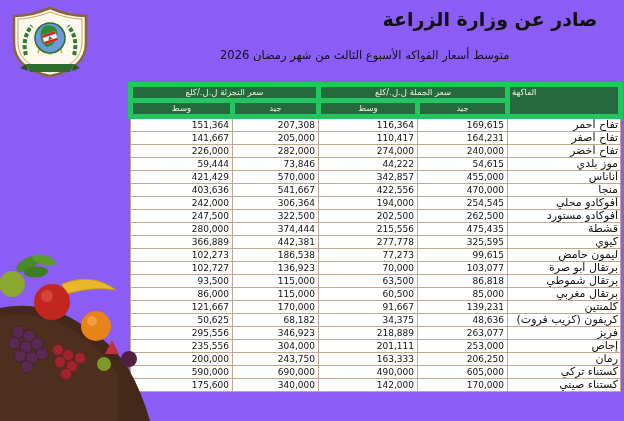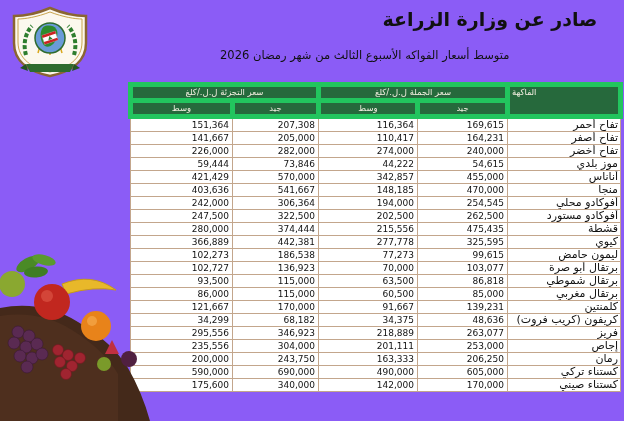--- a/index.html
+++ b/index.html
@@ -118,21 +118,21 @@
         <tr>
           <td class="fruit">أناناس</td>
           <td class="num">455,000</td>
           <td class="num">342,857</td>
           <td class="num">570,000</td>
           <td class="num">421,429</td>
         </tr>
         <tr>
           <td class="fruit">منجا</td>
           <td class="num">470,000</td>
-          <td class="num">148,185</td>
+          <td class="num">422,556</td>
           <td class="num">541,667</td>
           <td class="num">403,636</td>
         </tr>
         <tr>
           <td class="fruit">أفوكادو محلي</td>
           <td class="num">254,545</td>
           <td class="num">194,000</td>
           <td class="num">306,364</td>
           <td class="num">242,000</td>
         </tr>
@@ -190,21 +190,21 @@
           <td class="num">139,231</td>
           <td class="num">91,667</td>
           <td class="num">170,000</td>
           <td class="num">121,667</td>
         </tr>
         <tr>
           <td class="fruit">كريفون (كريب فروت)</td>
           <td class="num">48,636</td>
           <td class="num">34,375</td>
           <td class="num">68,182</td>
-          <td class="num">34,299</td>
+          <td class="num">50,625</td>
         </tr>
         <tr>
           <td class="fruit">فريز</td>
           <td class="num">263,077</td>
           <td class="num">218,889</td>
           <td class="num">346,923</td>
           <td class="num">295,556</td>
         </tr>
         <tr>
           <td class="fruit">إجاص</td>

